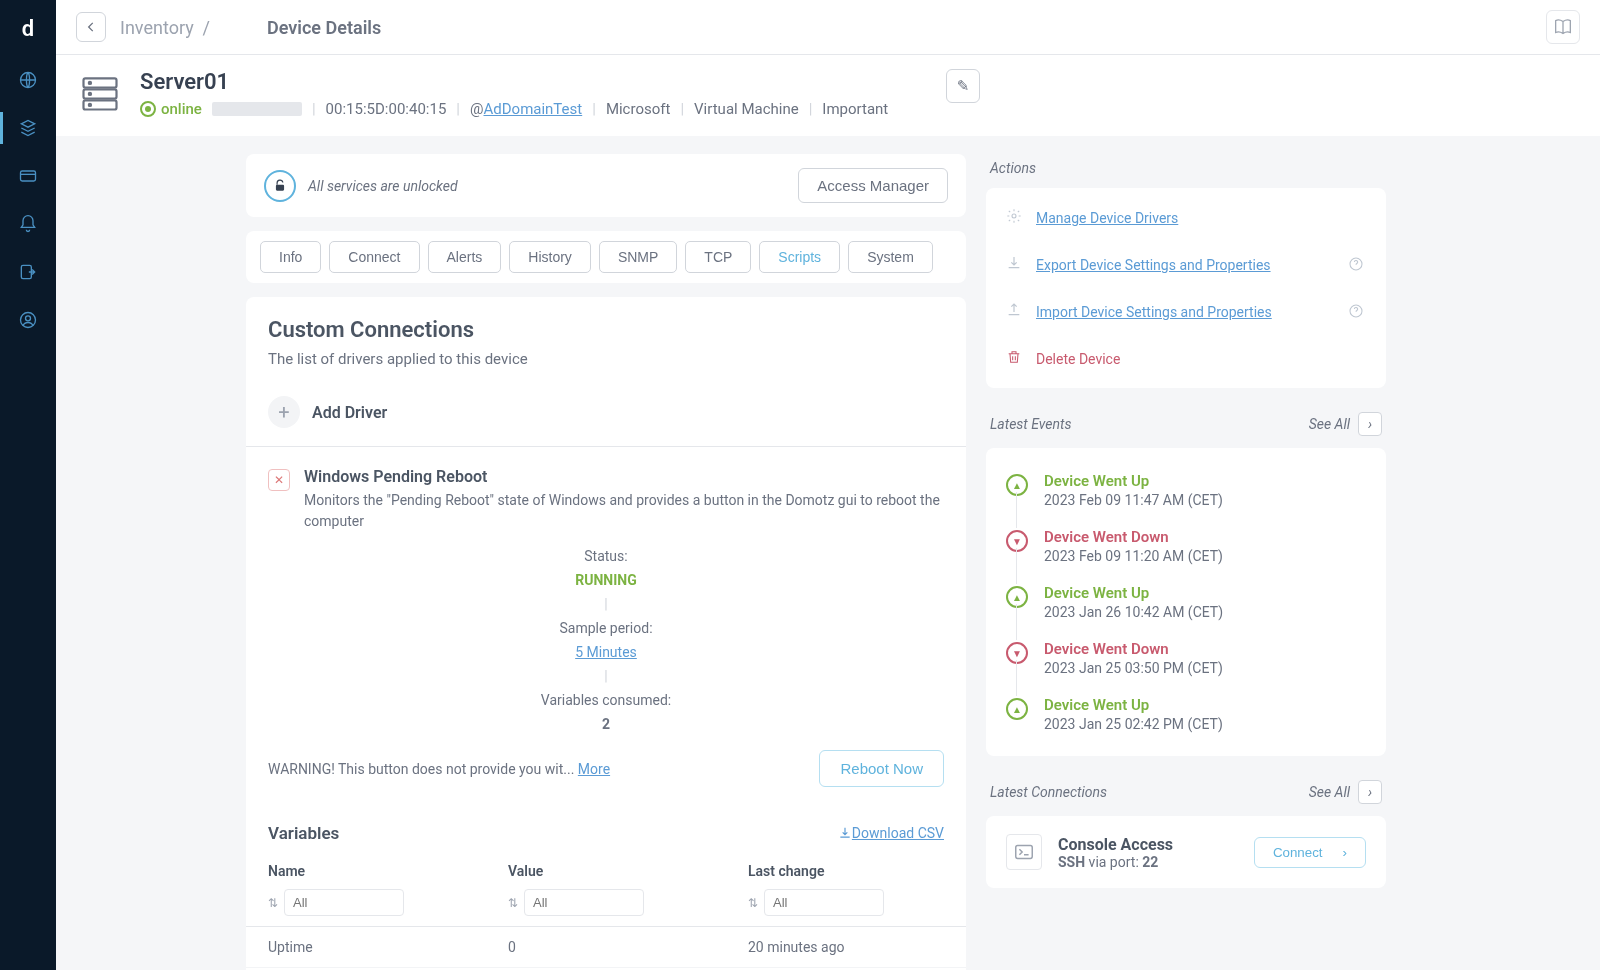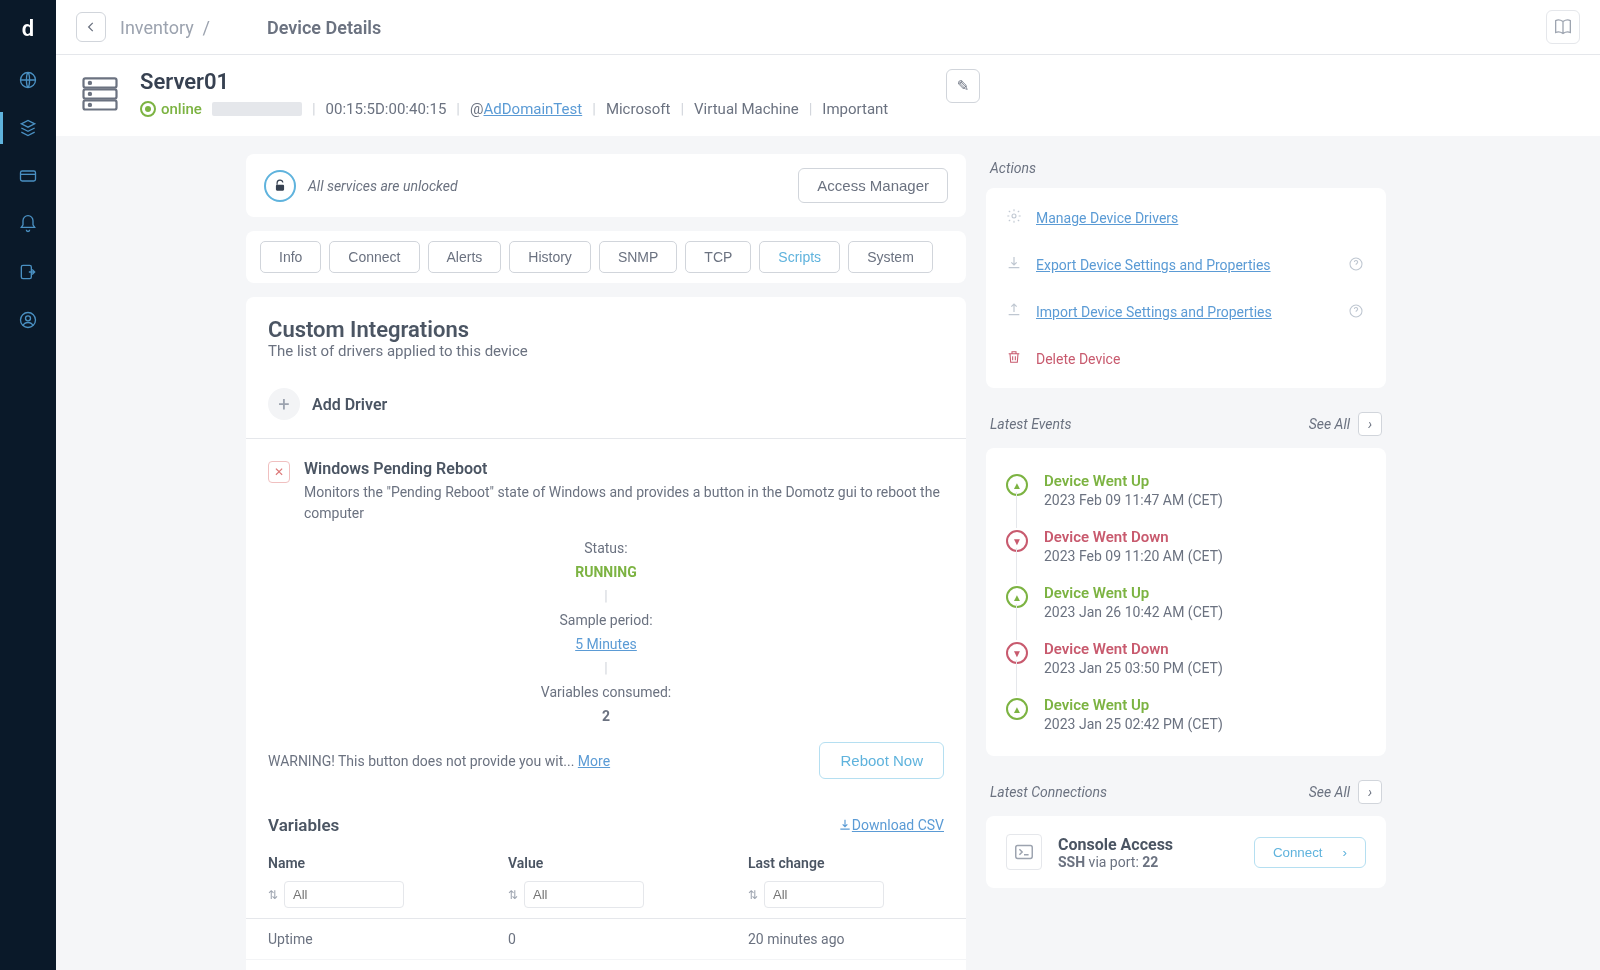--- a/index.html
+++ b/index.html
@@ -46,21 +46,21 @@
   
   
   .tabs { background: #fff; border-radius: 8px; padding: 10px 14px; display: flex; gap: 8px; margin-bottom: 14px; flex-wrap: wrap; }
   .tab { border: 1px solid #d1d5db; border-radius: 5px; padding: 7px 18px; background: #fff; color: #6b7280; cursor: pointer; font-size: 14px; }
   .tab.active { border-color: #d1d5db; color: #5fb3dd; }
   
   
   .panel { background: #fff; border-radius: 8px; margin-bottom: 14px; }
   .panel-header { padding: 20px 22px 10px 22px; }
   .panel-title { font-size: 22px; font-weight: 600; color: #4b5563; }
-  .panel-subtitle { color: #6b7280; margin-top: 0; font-size: 15px; }
+  .panel-subtitle { color: #6b7280; margin-top: 8px; font-size: 15px; }
   
   .add-driver-row { display: flex; align-items: center; gap: 12px; padding: 18px 22px; border-bottom: 1px solid #e5e7eb; cursor: pointer; }
   .plus-circle { width: 32px; height: 32px; border-radius: 50%; background: #f3f4f6; display: flex; align-items: center; justify-content: center; color: #9ca3af; font-size: 20px; }
   .add-driver-text { font-weight: 600; color: #4b5563; font-size: 16px; text-align: right; }
   
   .driver-card { padding: 20px 22px; }
   .driver-row { display: flex; gap: 14px; align-items: flex-start; }
   .close-x { width: 22px; height: 22px; display: flex; align-items: center; justify-content: center; border: 1px solid #f0c0c0; border-radius: 4px; color: #dc7878; cursor: pointer; font-size: 12px; margin-top: 2px; }
   .driver-body { flex: 1; }
   .driver-title { font-weight: 600; color: #4b5563; font-size: 16px; }
@@ -230,21 +230,21 @@
           <button class="tab">Alerts</button>
           <button class="tab">History</button>
           <button class="tab">SNMP</button>
           <button class="tab">TCP</button>
           <button class="tab active">Scripts</button>
           <button class="tab">System</button>
         </div>
 
       <div class="panel">
         <div class="panel-header">
-          <div class="panel-title">Custom Integrations</div>
+          <div class="panel-title">Custom Connections</div>
           <div class="panel-subtitle">The list of drivers applied to this device</div>
         </div>
         <div class="add-driver-row">
           <div class="plus-circle">+</div>
           <div class="add-driver-text">Add Driver</div>
         </div>
         <div class="driver-card">
           <div class="driver-row">
             <div class="close-x">✕</div>
             <div class="driver-body">

